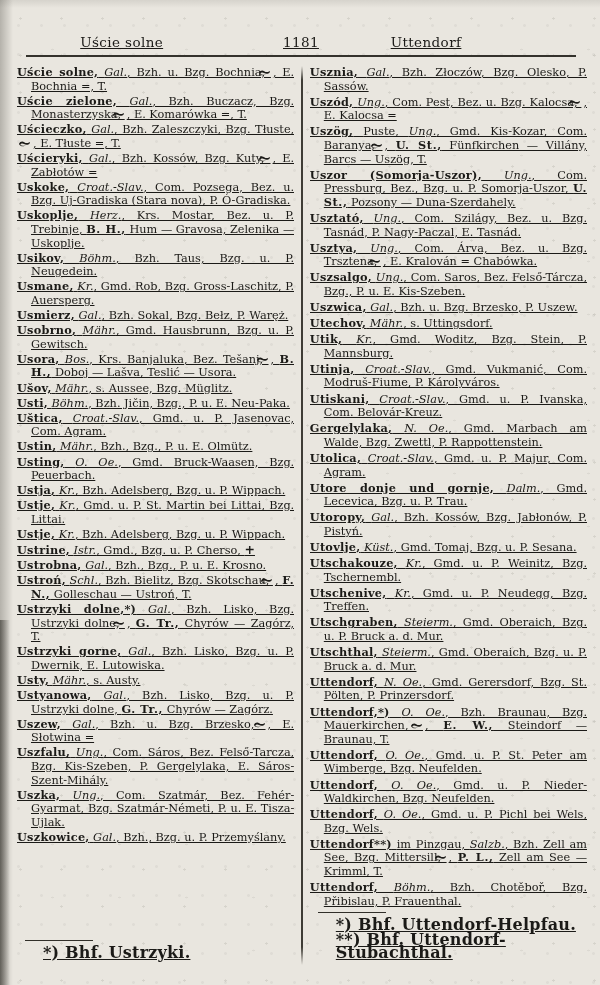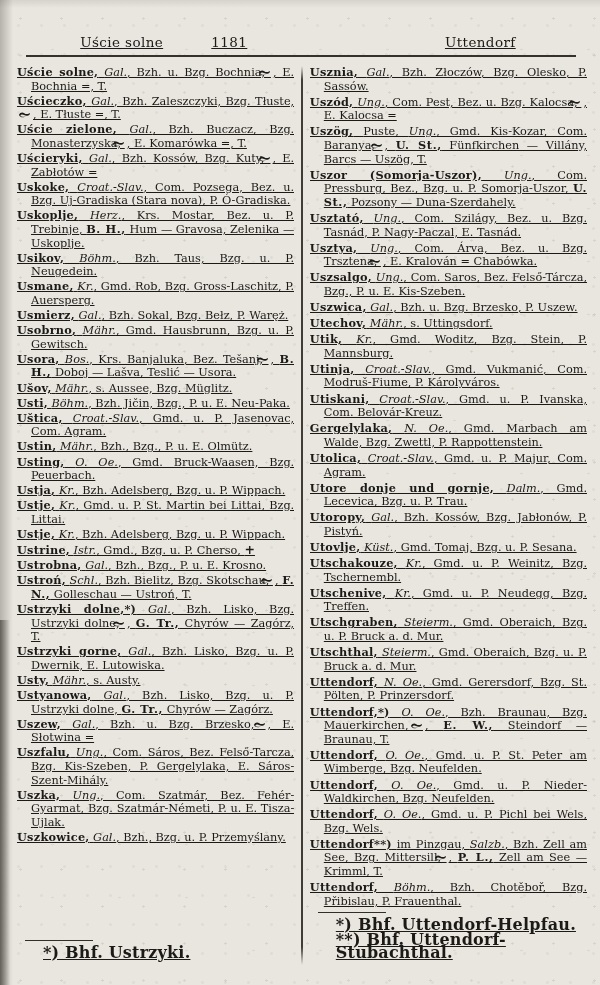--- a/index.html
+++ b/index.html
@@ -27,22 +27,22 @@
   .edge-top{position:absolute;left:0;top:0;right:0;height:8px;
     background:linear-gradient(to bottom, rgba(45,43,36,0.10), rgba(45,43,36,0));}
 
   .running-header{
     display:grid;grid-template-columns:1fr 1fr 1fr;
     padding:34px 30px 0 32px;
     font-size:13.5px;line-height:16px;
     letter-spacing:0.4px;
   }
   .running-header .lh{text-align:center;}
-  .running-header .pn{text-align:left;}
-  .running-header .rh{text-align:center;}
+  .running-header .pn{text-align:center;}
+  .running-header .rh{}
   .header-rule{border-top:2.2px solid #34322c;margin:5px 24px 0 26px;}
 
   .content{
     display:flex;
     box-sizing:border-box;
     padding:9px 13px 0 17px;
     height:914px;
   }
   .col{
     flex:1 1 0;
@@ -88,27 +88,27 @@
 
   <div class="content">
 
     <div class="col col-left">
       <div class="entries">
 
           <p class="entry"><b class="head">Uście solne,</b> <span><i>Gal.</i>, Bzh. u. Bzg. Bochnia, <span class="horn"><svg width="13" height="8" viewBox="0 0 18 10" xmlns="http://www.w3.org/2000/svg">
                   <path fill="#1d1c19" d="M1.3,5 C2.6,1.4 6.2,0.7 8.6,2.5 C10.6,4 13.2,4.2 15.2,2.9 C16.2,2.3 17,2.8 16.3,3.9 C14.5,6.4 10.9,6.7 8.4,5.1 C6.3,3.8 4.1,4.3 3.2,6.1 C4.9,7.8 8.2,7.7 10.6,6.6 C8.5,8.8 3.3,9 1.3,5 Z"></path>
                 </svg></span>, E. Bochnia =, T.</span></p>
 
+          <p class="entry"><b class="head">Uście zielone,</b> <span><i>Gal.</i>, Bzh. Buczacz, Bzg. Monasterzyska, <span class="horn"><svg width="13" height="8" viewBox="0 0 18 10" xmlns="http://www.w3.org/2000/svg">
+                  <path fill="#1d1c19" d="M1.3,5 C2.6,1.4 6.2,0.7 8.6,2.5 C10.6,4 13.2,4.2 15.2,2.9 C16.2,2.3 17,2.8 16.3,3.9 C14.5,6.4 10.9,6.7 8.4,5.1 C6.3,3.8 4.1,4.3 3.2,6.1 C4.9,7.8 8.2,7.7 10.6,6.6 C8.5,8.8 3.3,9 1.3,5 Z"></path>
+                </svg></span>, E. Komarówka =, T.</span></p>
+
           <p class="entry"><b class="head">Uścieczko,</b> <span><i>Gal.</i>, Bzh. Zaleszczyki, Bzg. Tłuste, <span class="horn"><svg width="13" height="8" viewBox="0 0 18 10" xmlns="http://www.w3.org/2000/svg">
                   <path fill="#1d1c19" d="M1.3,5 C2.6,1.4 6.2,0.7 8.6,2.5 C10.6,4 13.2,4.2 15.2,2.9 C16.2,2.3 17,2.8 16.3,3.9 C14.5,6.4 10.9,6.7 8.4,5.1 C6.3,3.8 4.1,4.3 3.2,6.1 C4.9,7.8 8.2,7.7 10.6,6.6 C8.5,8.8 3.3,9 1.3,5 Z"></path>
                 </svg></span>, E. Tłuste =, T.</span></p>
-
-          <p class="entry"><b class="head">Uście zielone,</b> <span><i>Gal.</i>, Bzh. Buczacz, Bzg. Monasterzyska, <span class="horn"><svg width="13" height="8" viewBox="0 0 18 10" xmlns="http://www.w3.org/2000/svg">
-                  <path fill="#1d1c19" d="M1.3,5 C2.6,1.4 6.2,0.7 8.6,2.5 C10.6,4 13.2,4.2 15.2,2.9 C16.2,2.3 17,2.8 16.3,3.9 C14.5,6.4 10.9,6.7 8.4,5.1 C6.3,3.8 4.1,4.3 3.2,6.1 C4.9,7.8 8.2,7.7 10.6,6.6 C8.5,8.8 3.3,9 1.3,5 Z"></path>
-                </svg></span>, E. Komarówka =, T.</span></p>
 
           <p class="entry"><b class="head">Uścieryki,</b> <span><i>Gal.</i>, Bzh. Kossów, Bzg. Kuty, <span class="horn"><svg width="13" height="8" viewBox="0 0 18 10" xmlns="http://www.w3.org/2000/svg">
                   <path fill="#1d1c19" d="M1.3,5 C2.6,1.4 6.2,0.7 8.6,2.5 C10.6,4 13.2,4.2 15.2,2.9 C16.2,2.3 17,2.8 16.3,3.9 C14.5,6.4 10.9,6.7 8.4,5.1 C6.3,3.8 4.1,4.3 3.2,6.1 C4.9,7.8 8.2,7.7 10.6,6.6 C8.5,8.8 3.3,9 1.3,5 Z"></path>
                 </svg></span>, E. Zabłotów =</span></p>
 
           <p class="entry"><b class="head">Uskoke,</b> <span><i>Croat.-Slav.</i>, Com. Pozsega, Bez. u. Bzg. Uj-Gradiska (Stara nova), P. Ó-Gradiska.</span></p>
 
           <p class="entry"><b class="head">Uskoplje,</b> <span><i>Herz.</i>, Krs. Mostar, Bez. u. P. Trebinje, <b class="inb">B. H.,</b> Hum — Gravosa, Zelenika — Uskoplje.</span></p>
 
           <p class="entry"><b class="head">Usikov,</b> <span><i>Böhm.</i>, Bzh. Taus, Bzg. u. P. Neugedein.</span></p>

